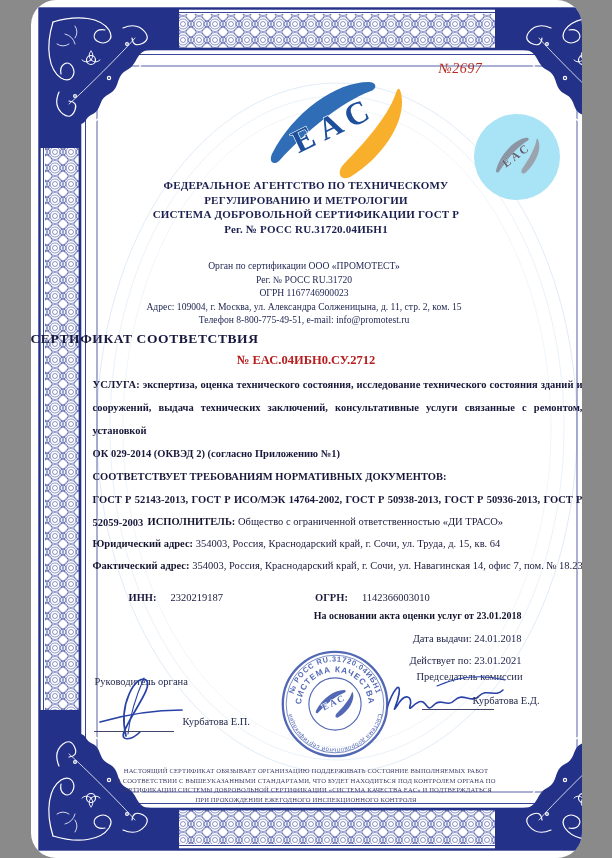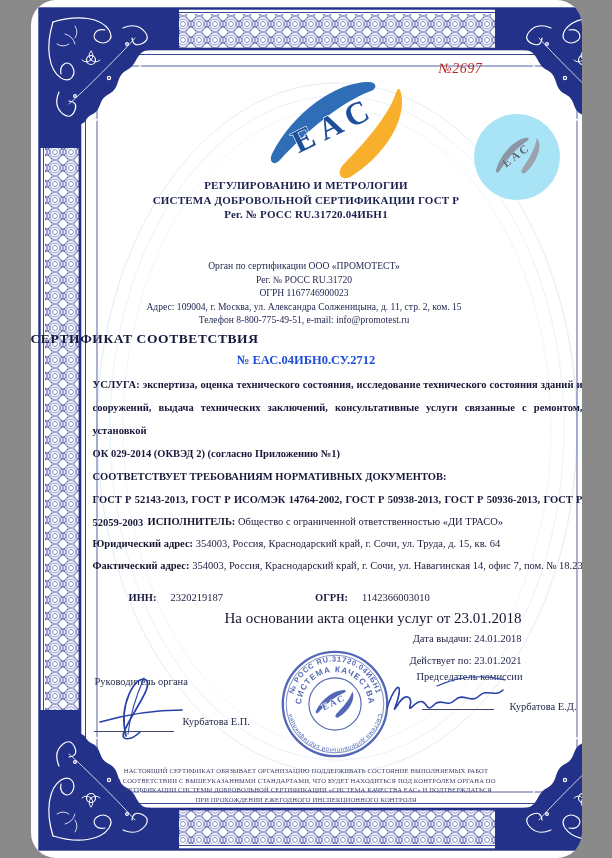--- a/index.html
+++ b/index.html
@@ -13,41 +13,41 @@
   .layer{position:absolute;inset:0;}
   .content{position:absolute;inset:0;z-index:2;}
 
   .cert-no{left:408px;top:61px;font-size:14px;font-style:italic;color:#b5291f;letter-spacing:.5px;}
   .header-block{left:0;right:0;top:178px;text-align:center;font-weight:bold;
     font-size:11px;line-height:14.6px;color:#1a1f4e;letter-spacing:.2px;}
   .org-block{left:0;right:4px;top:259px;text-align:center;font-size:9.6px;
     line-height:13.6px;color:#232a55;}
   .title{left:0;right:0;top:331px;text-align:left;font-weight:bold;font-size:13.5px;
     letter-spacing:.6px;color:#15183c;}
-  .cert-num{left:0;right:0;top:353px;text-align:center;font-weight:bold;font-size:12.5px;color:#1d4ed8;}
+  .cert-num{left:0;right:0;top:353px;text-align:center;font-weight:bold;font-size:12.5px;color:#b91c1c;}
 
   .body-block{left:62px;width:490px;top:373px;font-size:10.5px;line-height:23px;
     font-weight:bold;color:#17173a;text-align:justify;}
   .exec-block{left:62px;width:492px;top:511px;font-size:10.5px;line-height:22px;color:#1b1b3e;}
   .exec-line1{text-indent:55px;}
   .exec-block b{color:#14142f;}
   .inn-row{left:62px;width:490px;top:592px;font-size:10.5px;color:#1b1b3e;}
   .inn-row b{margin-left:36px;}
   .inn-row .v{margin-left:14px;}
   .inn-row b.og{margin-left:92px;}
-  .basis{right:60px;top:610px;font-size:15px;font-weight:normal;color:#14142f;text-align:right;margin-left:15px;}
+  .basis{right:60px;top:610px;font-size:10px;font-weight:bold;color:#14142f;text-align:right;margin-left:15px;}
   .dateline1{right:60px;top:633px;font-size:10.5px;color:#23254a;text-align:right;}
   .dateline2{right:60px;top:655px;font-size:10.5px;color:#23254a;text-align:right;}
 
   .sig-title-left{left:64px;top:676px;font-size:10.5px;color:#1e2448;}
   .sig-title-right{left:386px;top:671px;font-size:10.5px;color:#1e2448;}
   .sig-line-left{left:63px;top:731px;width:80px;border-top:1px solid #44456a;}
   .sig-name-left{left:152px;top:716px;font-size:10.5px;color:#1e2448;}
   .sig-line-right{left:391px;top:709px;width:72px;border-top:1px solid #44456a;}
-  .sig-name-right{left:479px;top:695px;font-size:10.5px;color:#1e2448;margin-top:6px;}
+  .sig-name-right{left:442px;top:695px;font-size:10.5px;color:#1e2448;}
 
   .footer-block{left:70px;right:70px;top:766px;text-align:center;font-size:6.6px;
     line-height:9.7px;color:#3c3c68;letter-spacing:.15px;}
 </style>
 </head>
 <body>
 
 <div class="page">
 
   <svg class="layer" width="612" height="858" viewBox="0 0 612 858" aria-hidden="true">
@@ -130,20 +130,21 @@
       <g transform="translate(45,45) rotate(-10) translate(-28,-18) scale(0.34)">
         <use href="#swooshA" fill="#8b95a3"></use>
         <use href="#swooshB" fill="#9aa3ae"></use>
         <g transform="translate(44,78) rotate(-26)">
           <text x="0" y="0" font-family="'Liberation Serif',serif" font-weight="bold" font-size="34" letter-spacing="8" fill="#5c6470" stroke="#d9f1fa" stroke-width="1.2" paint-order="stroke">ЕАС</text>
         </g>
       </g>
     </svg>
 
     <div class="abs header-block">
+      <div>ФЕДЕРАЛЬНОЕ АГЕНТСТВО ПО ТЕХНИЧЕСКОМУ</div>
       <div>РЕГУЛИРОВАНИЮ И МЕТРОЛОГИИ</div>
       <div>СИСТЕМА ДОБРОВОЛЬНОЙ СЕРТИФИКАЦИИ ГОСТ Р</div>
       <div>Рег. № РОСС RU.31720.04ИБН1</div>
     </div>
 
     <div class="abs org-block">
       <div>Орган по сертификации ООО «ПРОМОТЕСТ»</div>
       <div>Рег. № РОСС RU.31720</div>
       <div>ОГРН 1167746900023</div>
       <div>Адрес: 109004, г. Москва, ул. Александра Солженицына, д. 11, стр. 2, ком. 15</div>

